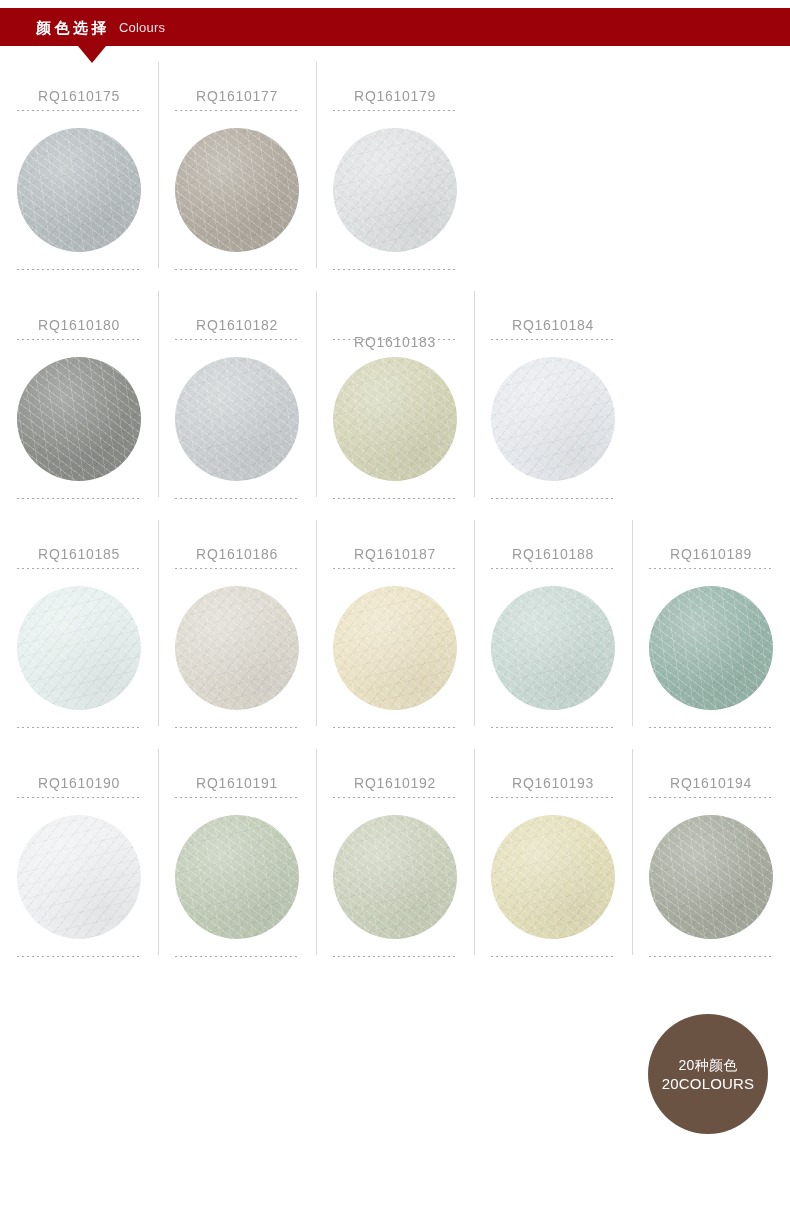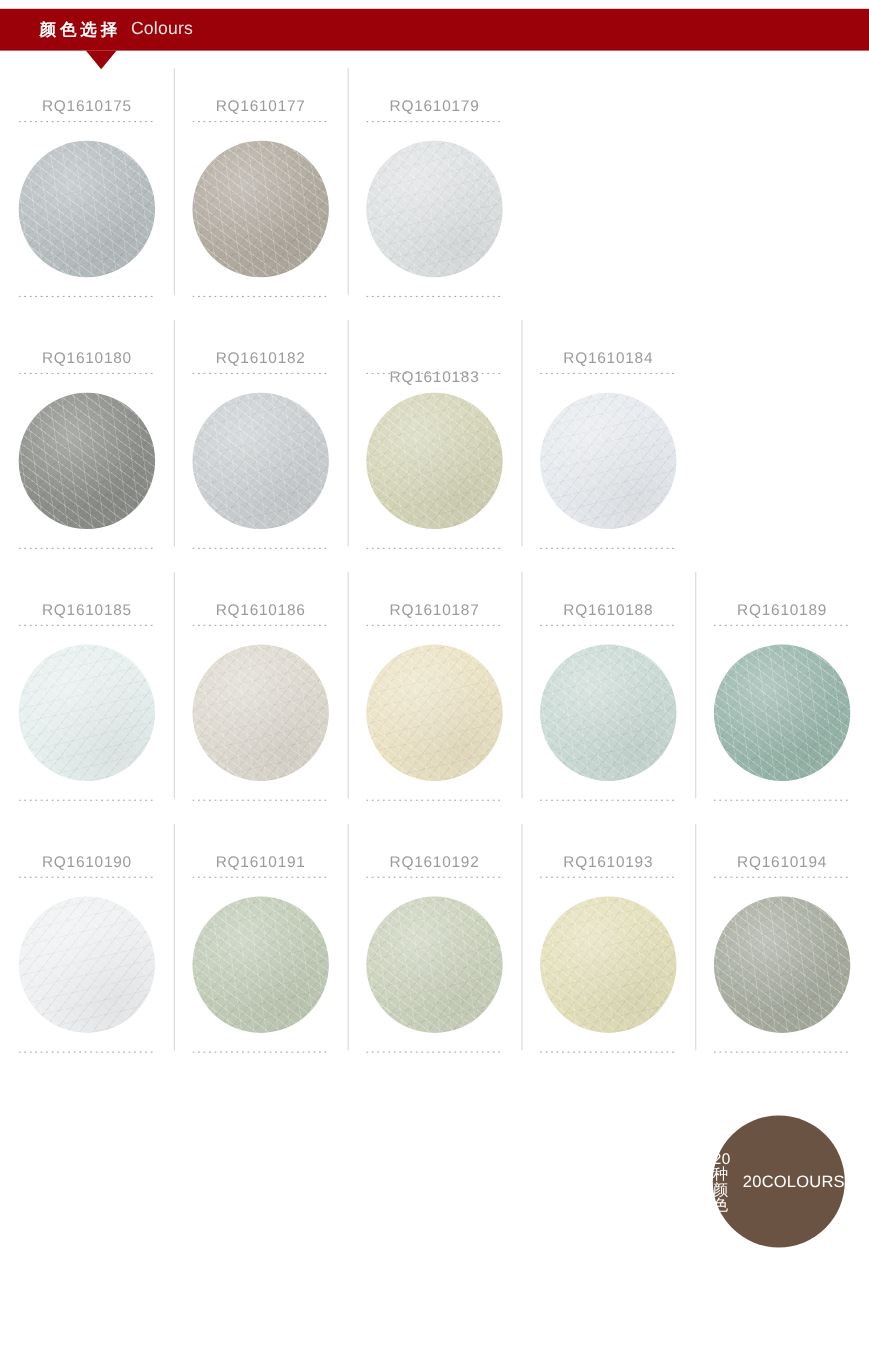--- a/index.html
+++ b/index.html
@@ -43,21 +43,21 @@
   .header-cn {
     color: #ffffff;
     font-size: 15px;
     font-weight: bold;
     letter-spacing: 3.5px;
     line-height: 1;
   }
 
   .header-en {
     color: #f3e3e3;
-    font-size: 16px;
+    font-size: 13px;
     font-weight: normal;
     letter-spacing: 0.2px;
     line-height: 1;
   }
 
   .header-pointer {
     position: absolute;
     left: 78px;
     top: 46px;
     width: 0;
@@ -174,21 +174,21 @@
   
   .badge {
     position: absolute;
     left: 648px;
     top: 1014px;
     width: 120px;
     height: 120px;
     border-radius: 50%;
     background: #6b5344;
     display: flex;
-    flex-direction: row;
+    flex-direction: column;
     align-items: center;
     justify-content: center;
     gap: 4px;
   }
 
   .badge-cn {
     color: #ffffff;
     font-size: 14px;
     line-height: 1;
     letter-spacing: 0.3px;

